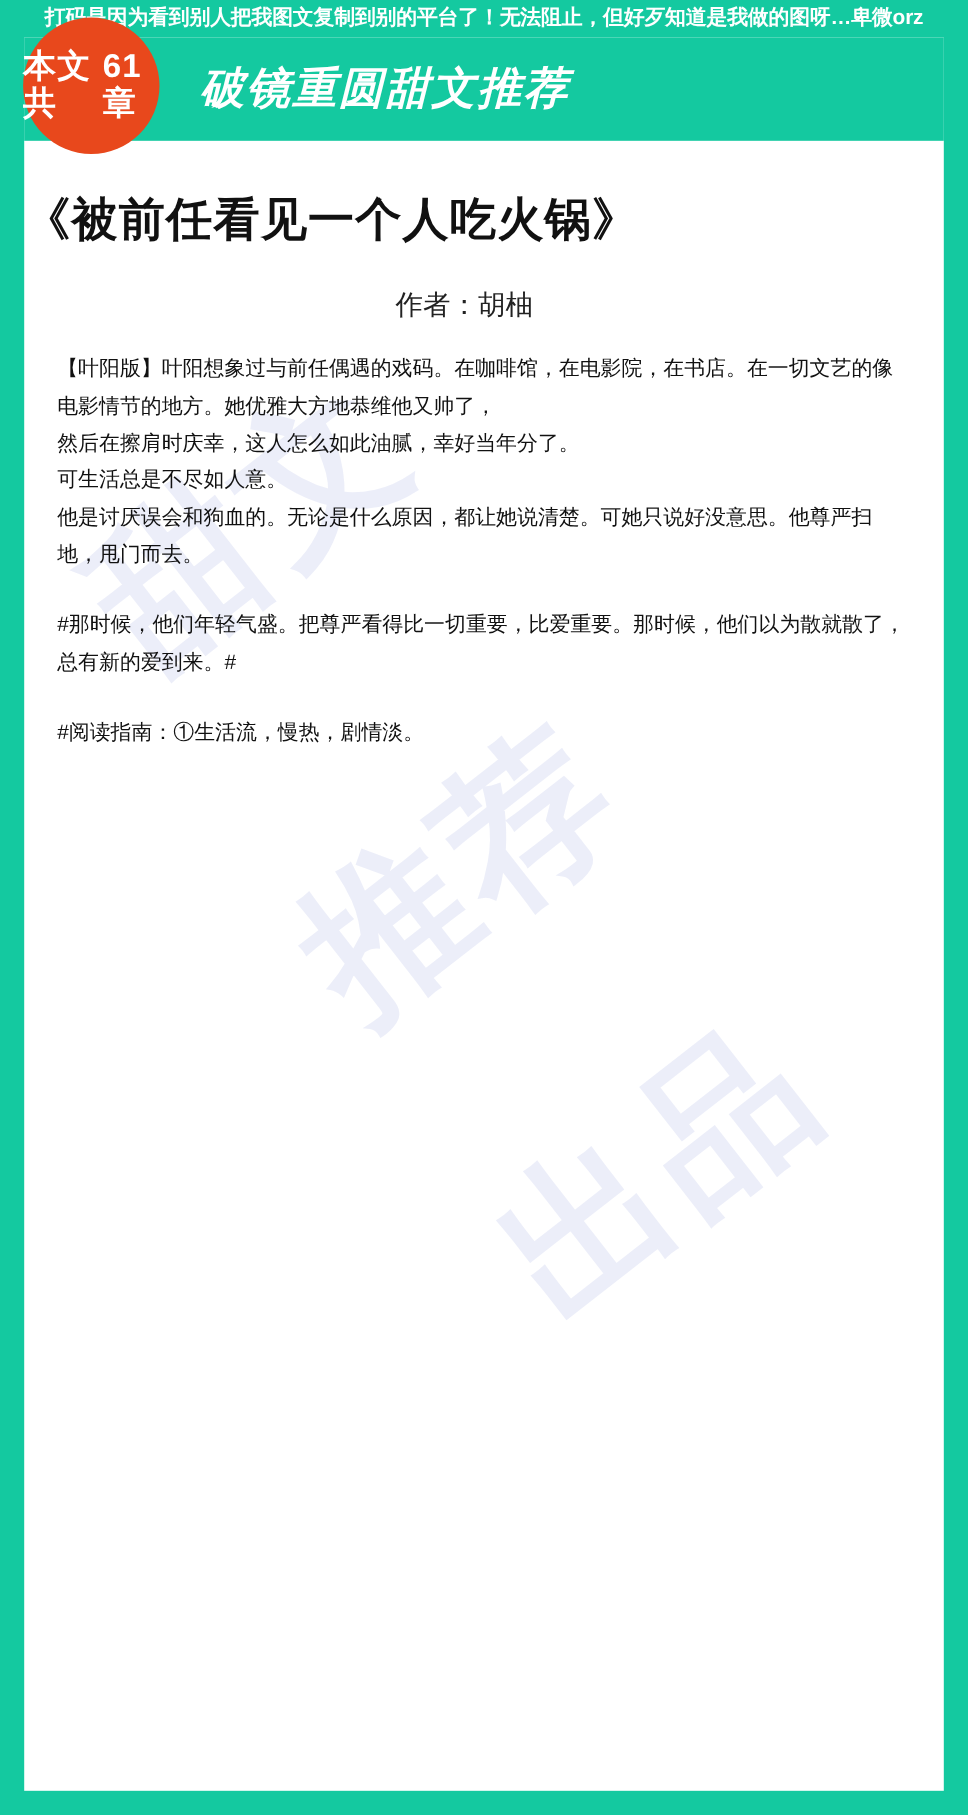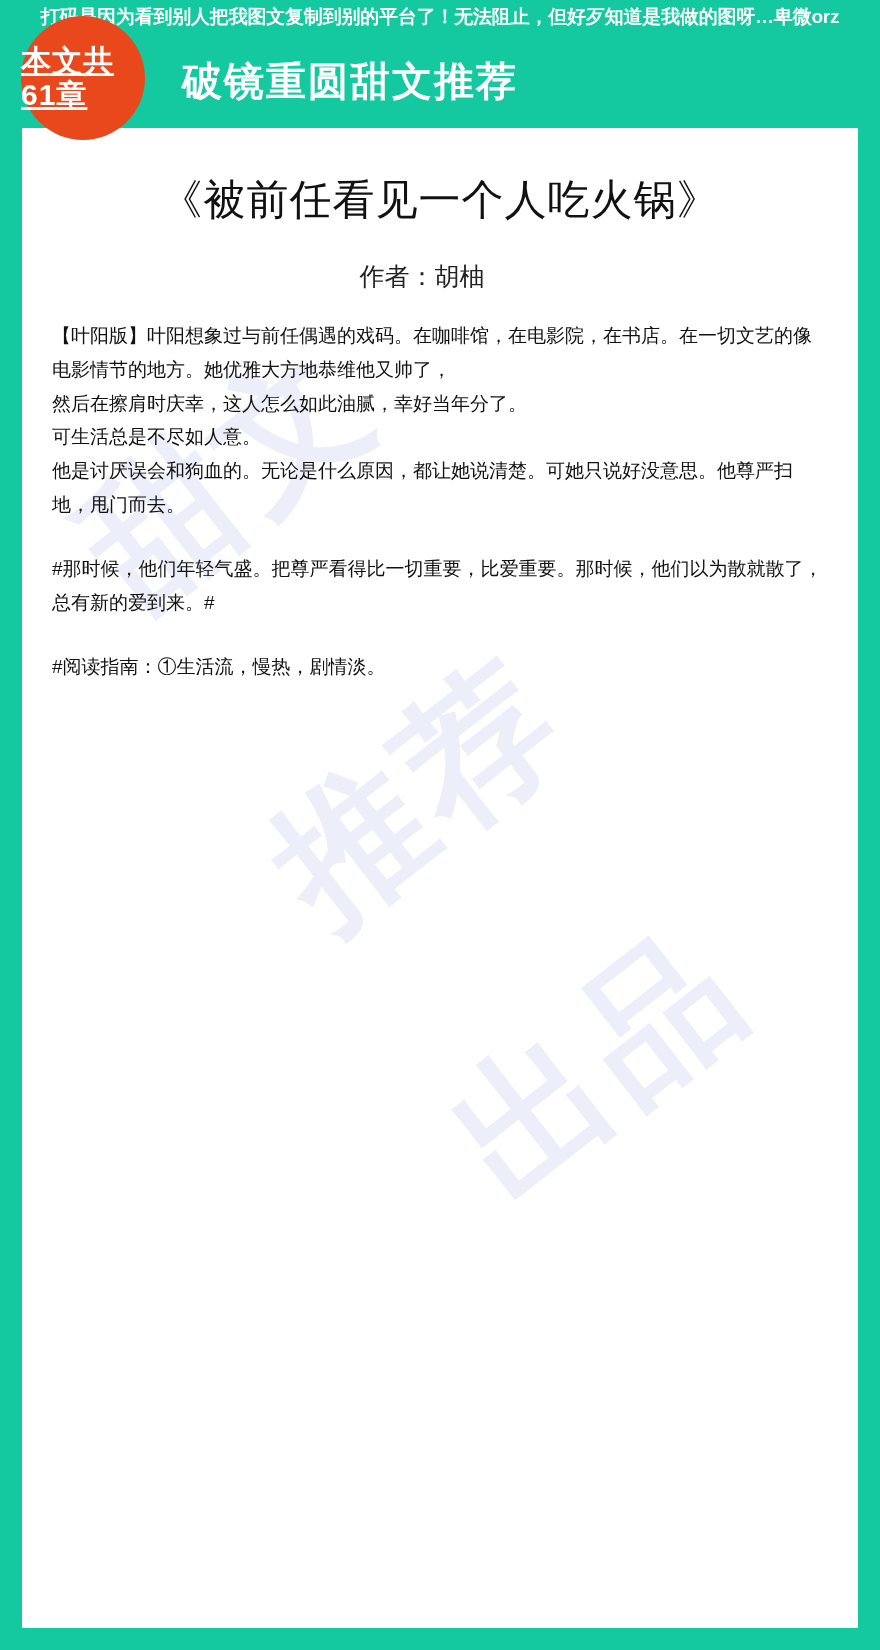--- a/index.html
+++ b/index.html
@@ -43,20 +43,21 @@
     background: #ffffff;
     box-sizing: border-box;
   }
   .header-band {
     position: absolute;
     top: 0;
     left: 0;
     width: 836px;
     height: 94px;
     background: #14c9a0;
+    font-style: italic;
   }
   .header-title {
     position: absolute;
     left: 160px;
     top: 0;
     width: 600px;
     height: 94px;
     line-height: 94px;
     color: #ffffff;
     font-size: 40px;
@@ -68,25 +69,25 @@
   .badge {
     position: absolute;
     left: -1px;
     top: -18px;
     width: 124px;
     height: 124px;
     border-radius: 62px;
     background: #e8481c;
     color: #ffffff;
     display: flex;
-    flex-direction: column;
+    flex-direction: row;
+    align-items: center;
     justify-content: center;
     font-weight: bold;
     line-height: 1.12;
-    text-decoration: underline;
   }
   .badge-line1 { font-size: 30px; letter-spacing: 1px; }
   .badge-line2 { font-size: 30px; letter-spacing: 1px; }
 
   .watermark {
     position: absolute;
     left: 40px;
     top: 330px;
     width: 770px;
     height: 900px;
@@ -109,23 +110,22 @@
   .body-wrap {
     position: absolute;
     top: 94px;
     left: 0;
     width: 836px;
     height: 1500px;
     padding: 0;
   }
   .novel-title {
     margin: 44px 0 0 0;
-    text-align: center;
     font-size: 42px;
-    font-weight: normal;
+    font-weight: bold;
     color: #111111;
     letter-spacing: 1px;
   }
   .novel-author {
     margin: 32px 16px 0 0;
     text-align: center;
     font-size: 25px;
     color: #222222;
     padding-right: 20px;
   }

